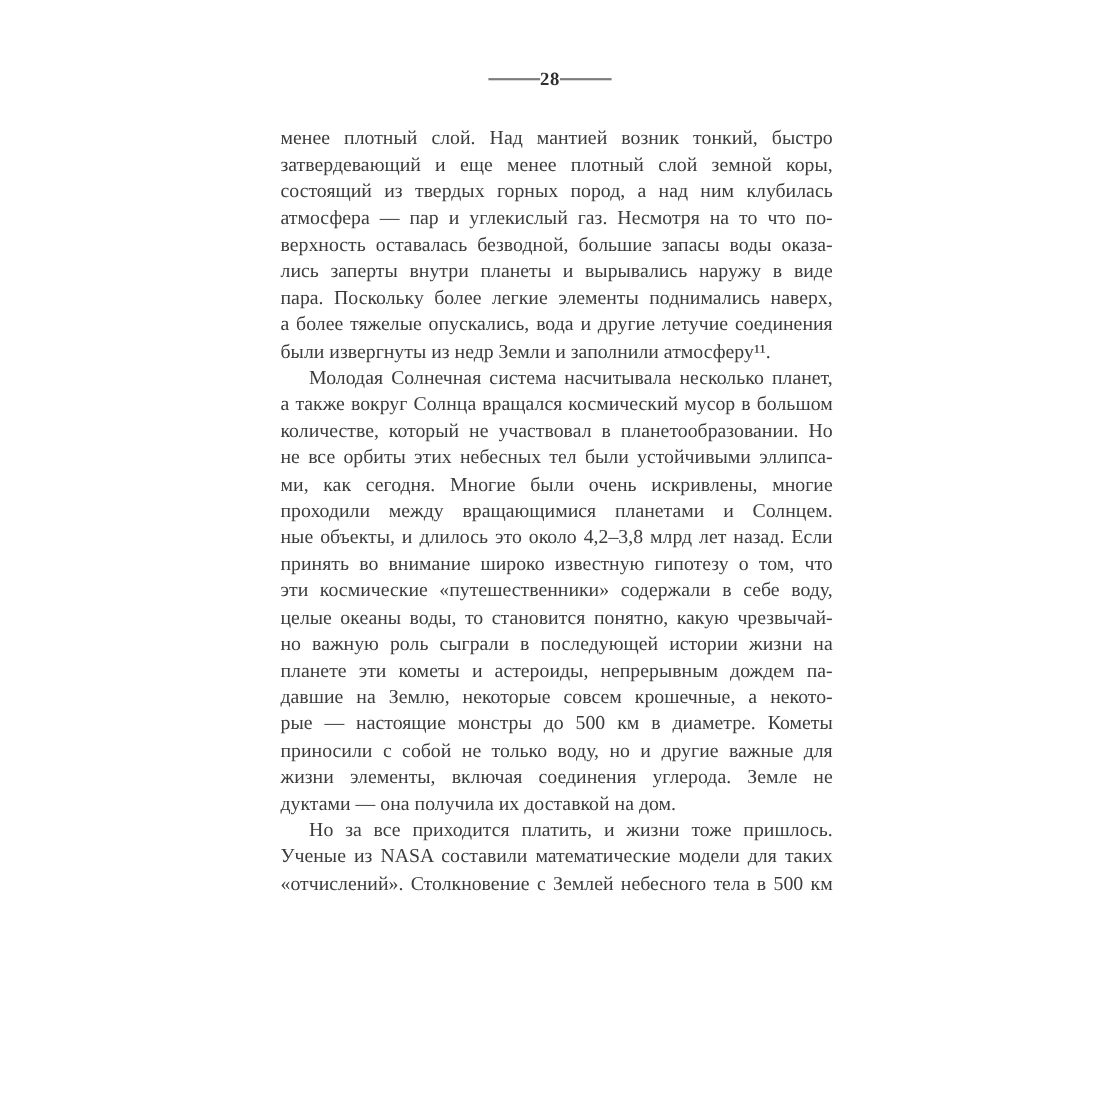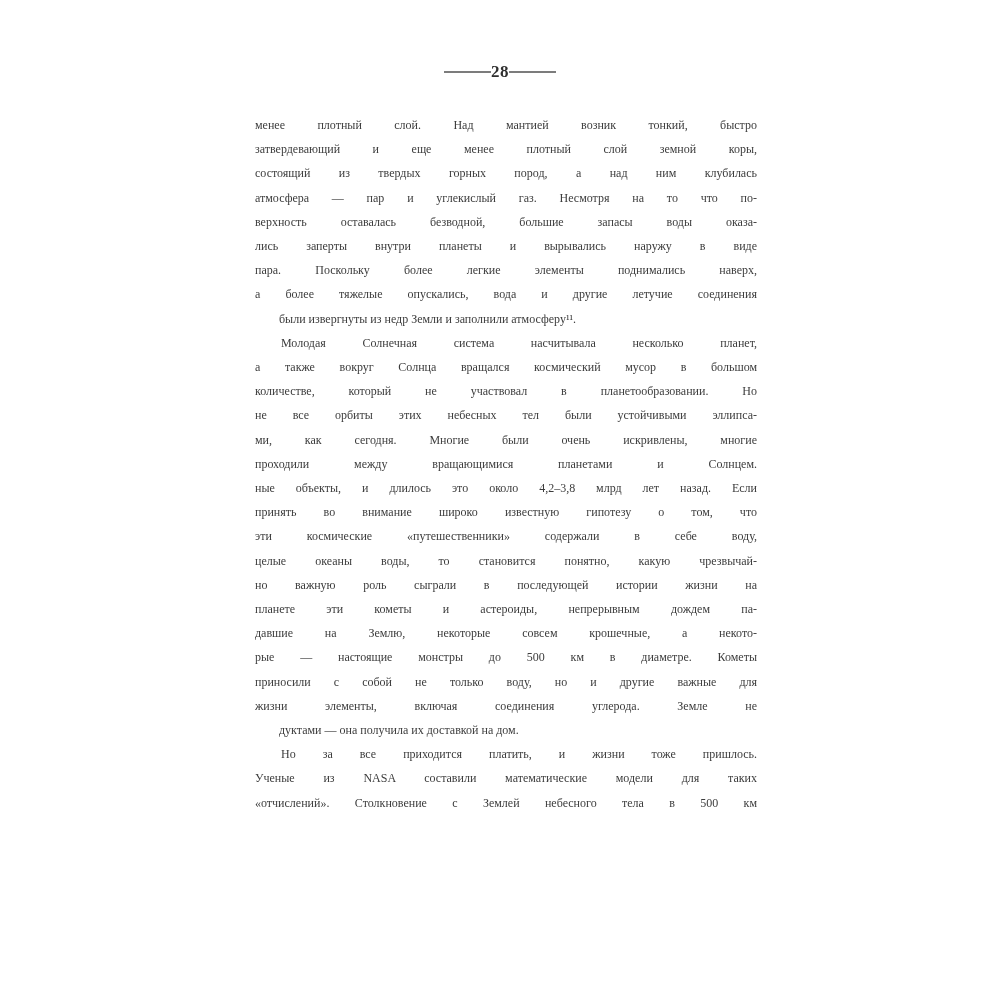--- a/index.html
+++ b/index.html
@@ -38,33 +38,32 @@
     font-size: 17px;
     letter-spacing: 0.5px;
     color: var(--page-number-color, #2f2f2f);
   }
   .text-body {
     position: absolute;
     left: 255px;
     top: 113px;
     width: 502px;
     font-family: "Liberation Serif", "DejaVu Serif", serif;
-    font-size: 12px;
+    font-size: 18px;
     line-height: 24.2px;
     color: var(--text-color, #3c3c3c);
   }
   .paragraph { margin: 0; padding: 0; }
   .line {
     text-align: justify;
     text-align-last: justify;
     white-space: nowrap;
   }
   .line.last-left {
     text-align-last: left;
-    margin-left: 24px;
   }
   .paragraph.indent .line:first-child {
     text-indent: 26px;
   }
 </style>
 </head>
 <body>
 
 <div class="page">
   <div class="page-header">

